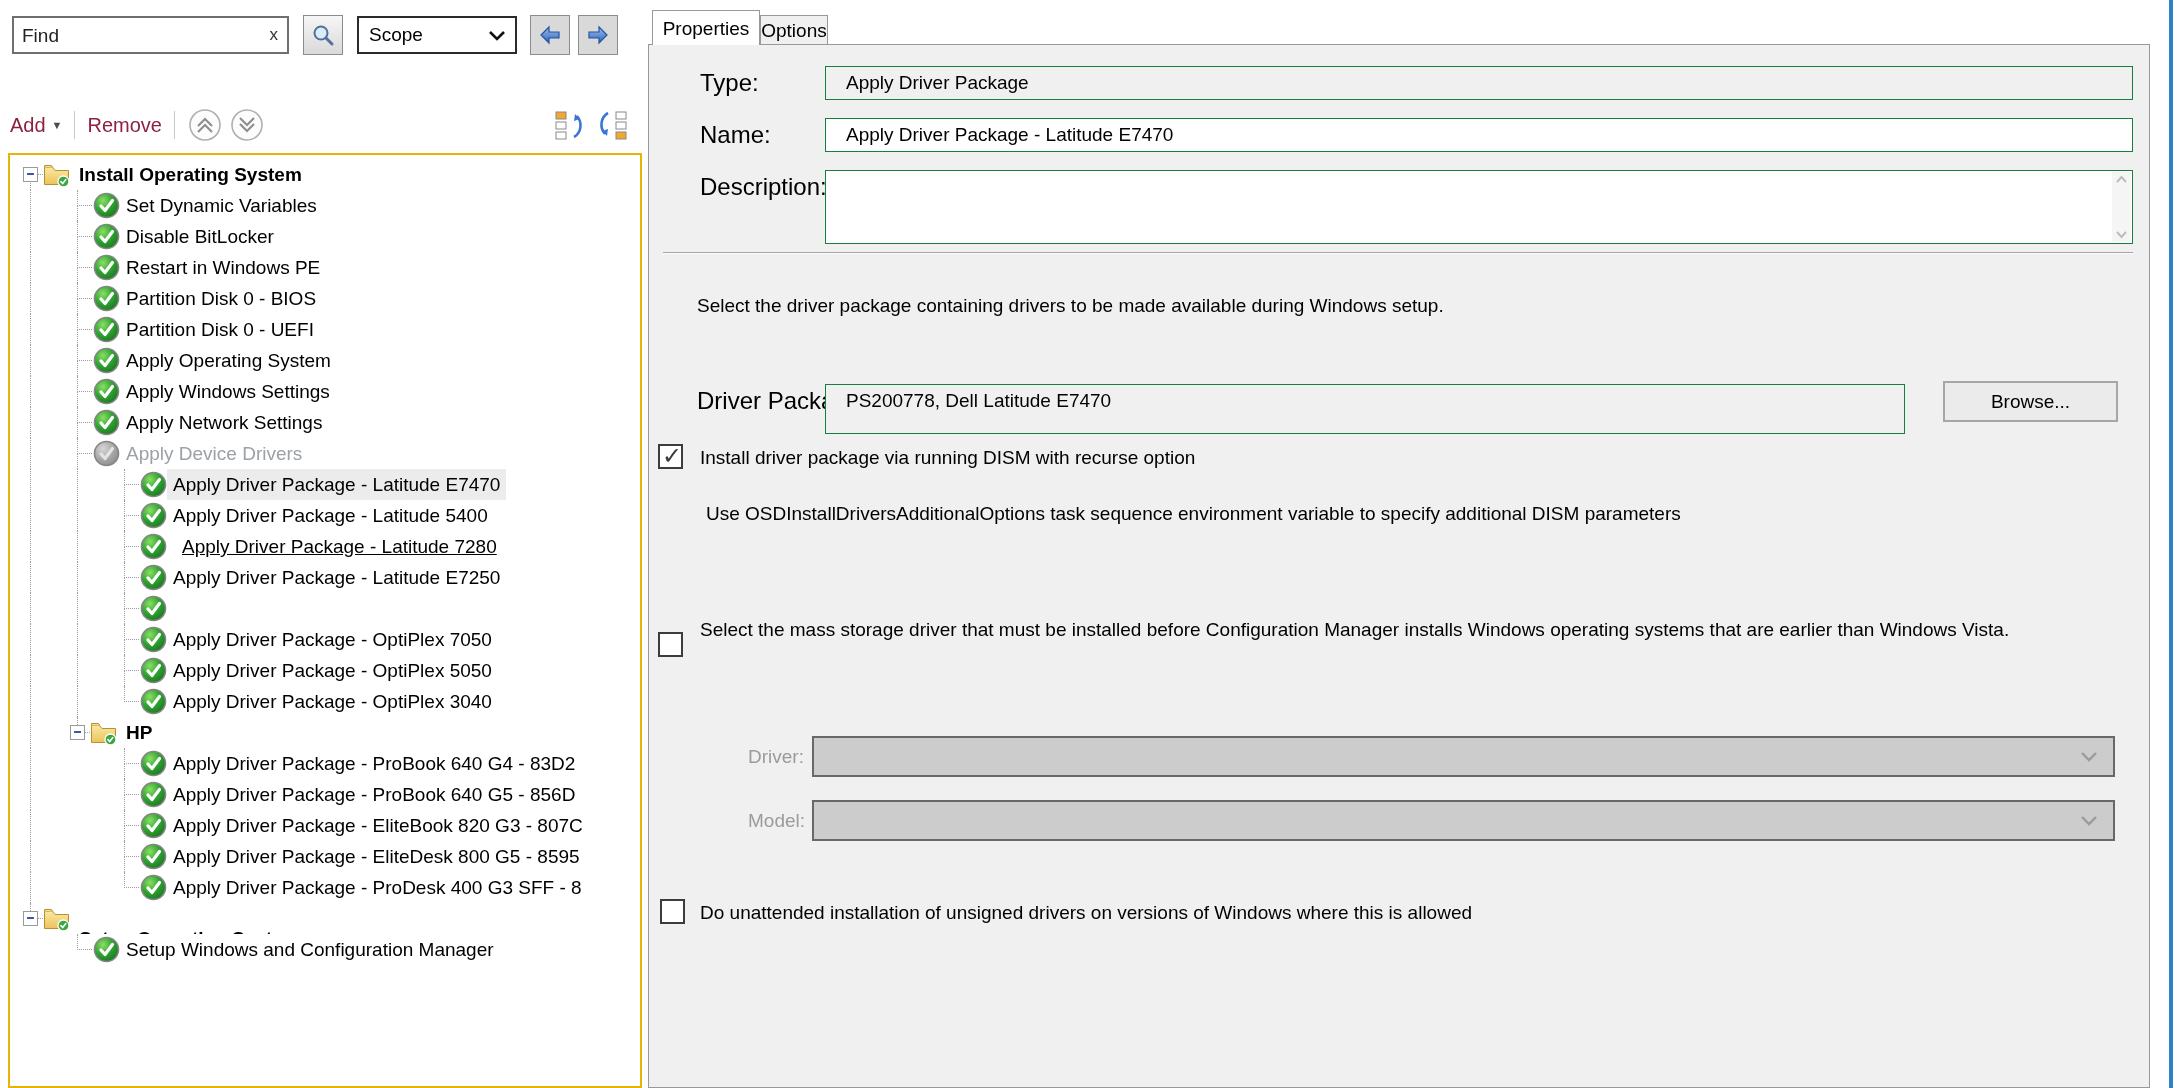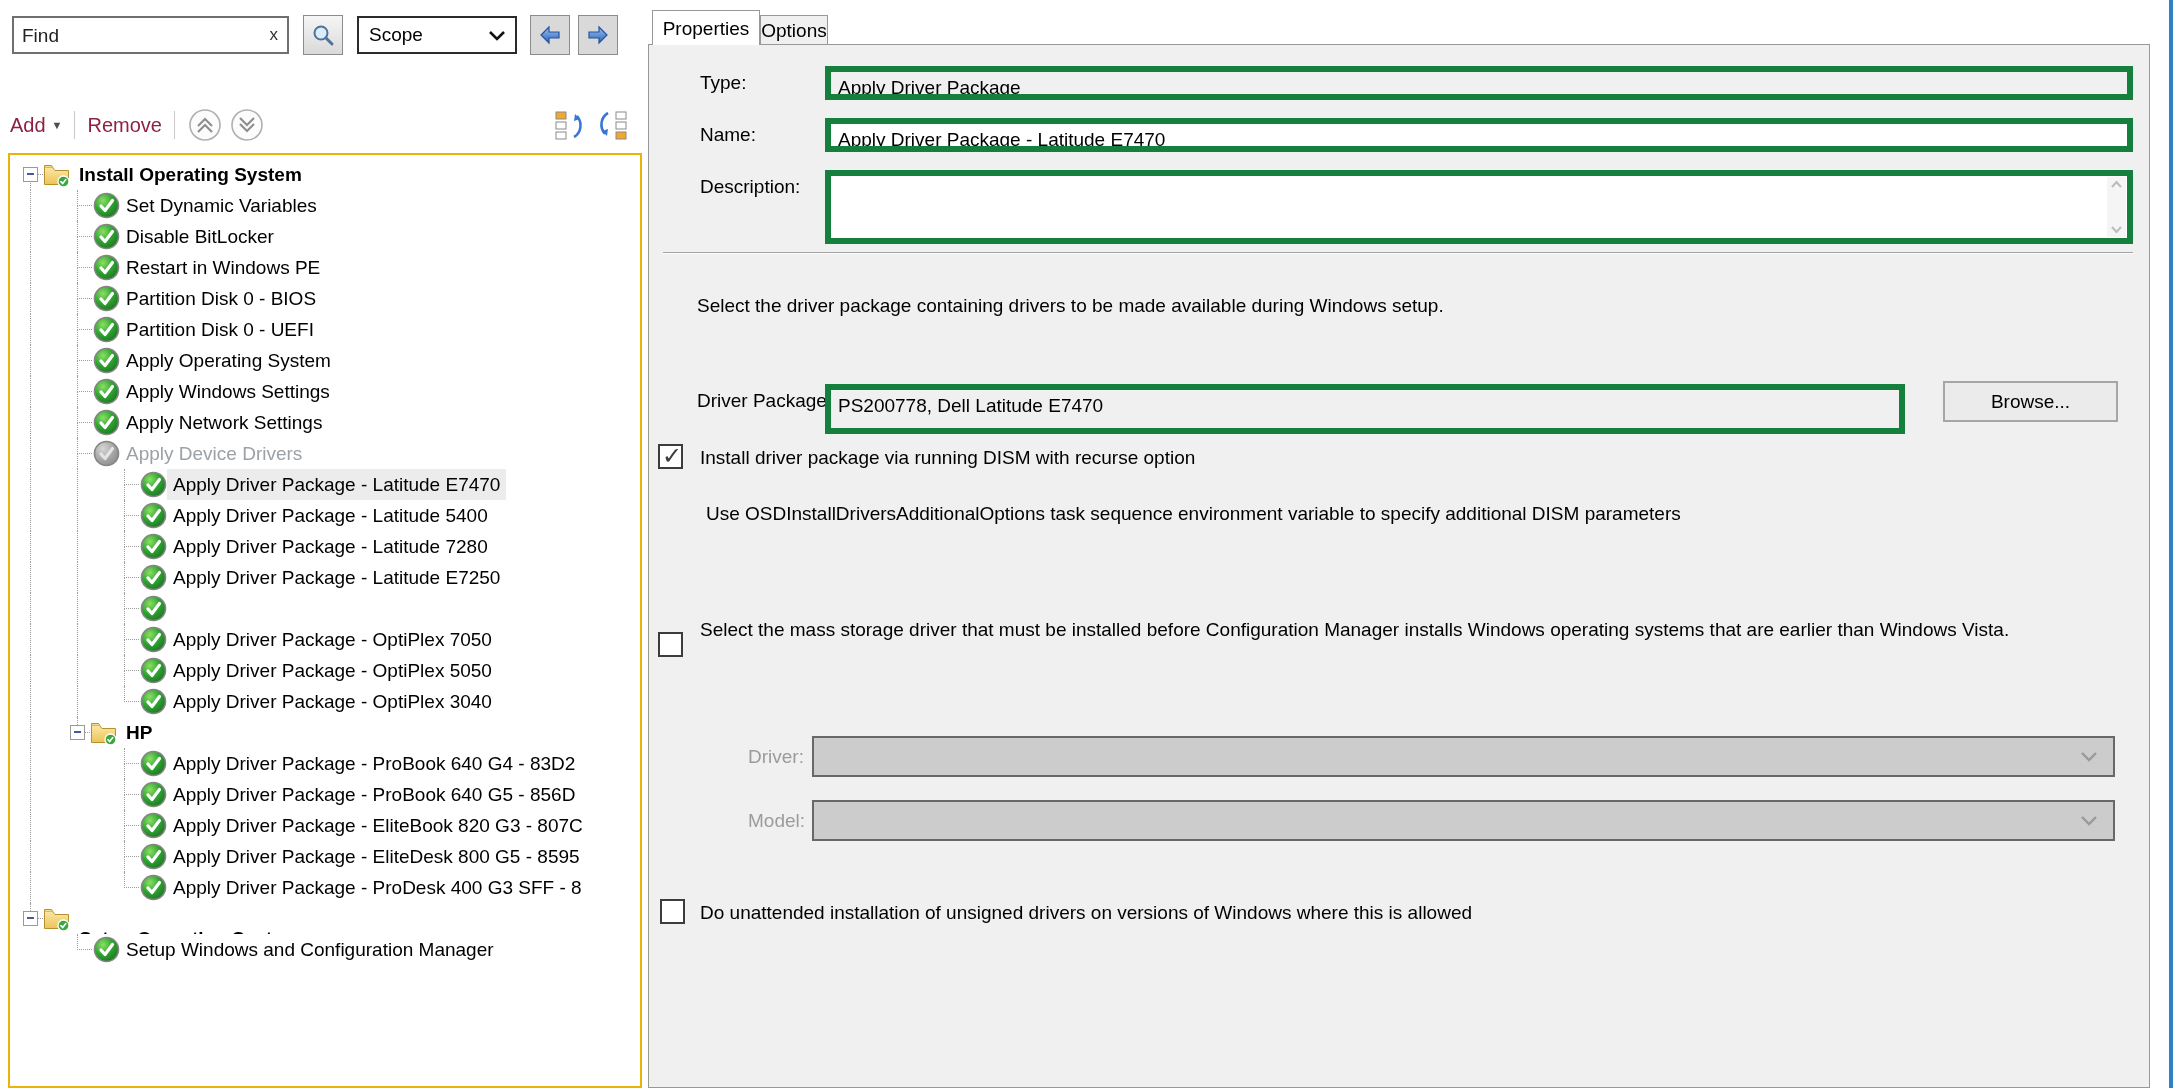--- a/index.html
+++ b/index.html
@@ -39,22 +39,22 @@
   .tlabel.bold{font-weight:bold;}
   .tlabel.sel{background:#ececec;padding:0 6px;margin-left:-6px;}
   .tlabel.dis{color:#9aa1a7;}
 
   
   .props-body{left:648px;top:44px;width:1502px;height:1044px;background:#f0f0f0;border:1px solid #989898;}
   .tab{font-size:19px;text-align:center;border:1px solid #989898;border-bottom:none;}
   .tab.active{left:652px;top:10px;width:108px;height:35px;line-height:35px;background:#ffffff;z-index:3;}
   .tab.inactive{left:760px;top:15px;width:68px;height:29px;line-height:29px;background:#f0f0f0;z-index:1;}
 
-  .plabel{font-size:19px;line-height:34px;}
-  .field{background:#f0f0f0;border:6px solid #15803d;font-size:19px;line-height:32px;padding:0 7px;
+  .plabel{font-size:24px;line-height:34px;}
+  .field{background:#f0f0f0;border:1px solid #15803d;font-size:19px;line-height:32px;padding:0 20px;
          white-space:nowrap;overflow:hidden;}
   .field.white{background:#ffffff;}
   .vsb{position:absolute;right:1px;top:1px;bottom:1px;width:19px;background:#f5f5f5;
        display:flex;flex-direction:column;justify-content:space-between;align-items:center;padding:3px 0;box-sizing:border-box;}
   .sep-line{height:2px;border-top:1px solid #a3a3a3;border-bottom:1px solid #fdfdfd;}
   .ptext{font-size:19px;line-height:31px;}
   .cb{width:25px;height:25px;background:#fff;border:2px solid #3c3c3c;}
   .cb.checked::after{content:"✓";position:absolute;left:2px;top:-4px;font-size:24px;color:#3a3a3a;}
   .btn{background:#ebebeb;border:2px solid #a6a6a6;font-size:19px;display:flex;align-items:center;justify-content:center;}
   .combo{background:#cccccc;border:2px solid #686868;}
@@ -302,21 +302,21 @@
         <div class="trow">
           <span class="tv" style="left: 20px; top: 0px; height: 31px;"></span>
           <span class="tv" style="left: 67px; top: 0px; height: 31px;"></span>
           <span class="tv" style="left: 114px; top: 0px; height: 16px;"></span>
           <span class="tv" style="left: 114px; top: 16px; height: 15px;"></span>
           <span class="th" style="left: 114px; top: 15px; width: 15px;"></span>
           <span class="ticon" style="left: 130px; top: 2px;"><svg width="27" height="27" viewBox="0 0 27 27">
               <circle cx="13.5" cy="13.5" r="12" fill="url(#gGreen)" stroke="#858585" stroke-width="1.6"></circle>
               <path d="M8 14 l4 4.5 L19.5 8.5" stroke="#ffffff" stroke-width="3.2" fill="none" stroke-linecap="round" stroke-linejoin="round"></path>
             </svg></span>
-          <span class="tlabel" style="left: 163px;">Apply Driver Package - Latitude 7280</span>
+          <span class="tlabel" style="left: 172px; text-decoration: underline;">Apply Driver Package - Latitude 7280</span>
         </div>
         <div class="trow">
           <span class="tv" style="left: 20px; top: 0px; height: 31px;"></span>
           <span class="tv" style="left: 67px; top: 0px; height: 31px;"></span>
           <span class="tv" style="left: 114px; top: 0px; height: 16px;"></span>
           <span class="tv" style="left: 114px; top: 16px; height: 15px;"></span>
           <span class="th" style="left: 114px; top: 15px; width: 15px;"></span>
           <span class="ticon" style="left: 130px; top: 2px;"><svg width="27" height="27" viewBox="0 0 27 27">
               <circle cx="13.5" cy="13.5" r="12" fill="url(#gGreen)" stroke="#858585" stroke-width="1.6"></circle>
               <path d="M8 14 l4 4.5 L19.5 8.5" stroke="#ffffff" stroke-width="3.2" fill="none" stroke-linecap="round" stroke-linejoin="round"></path>

